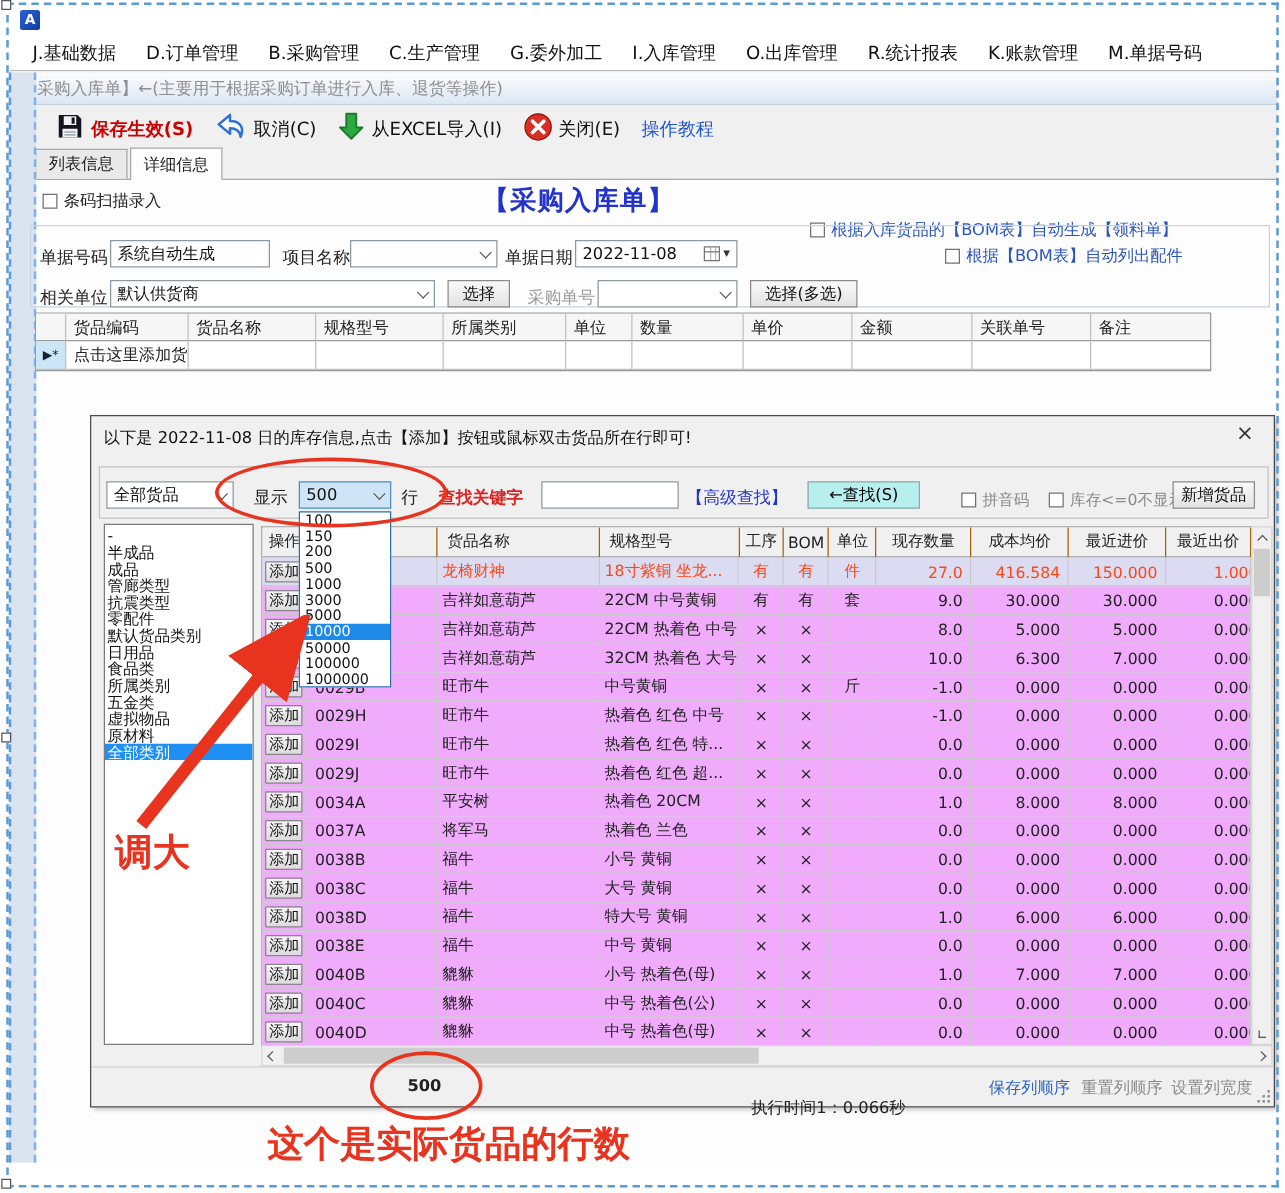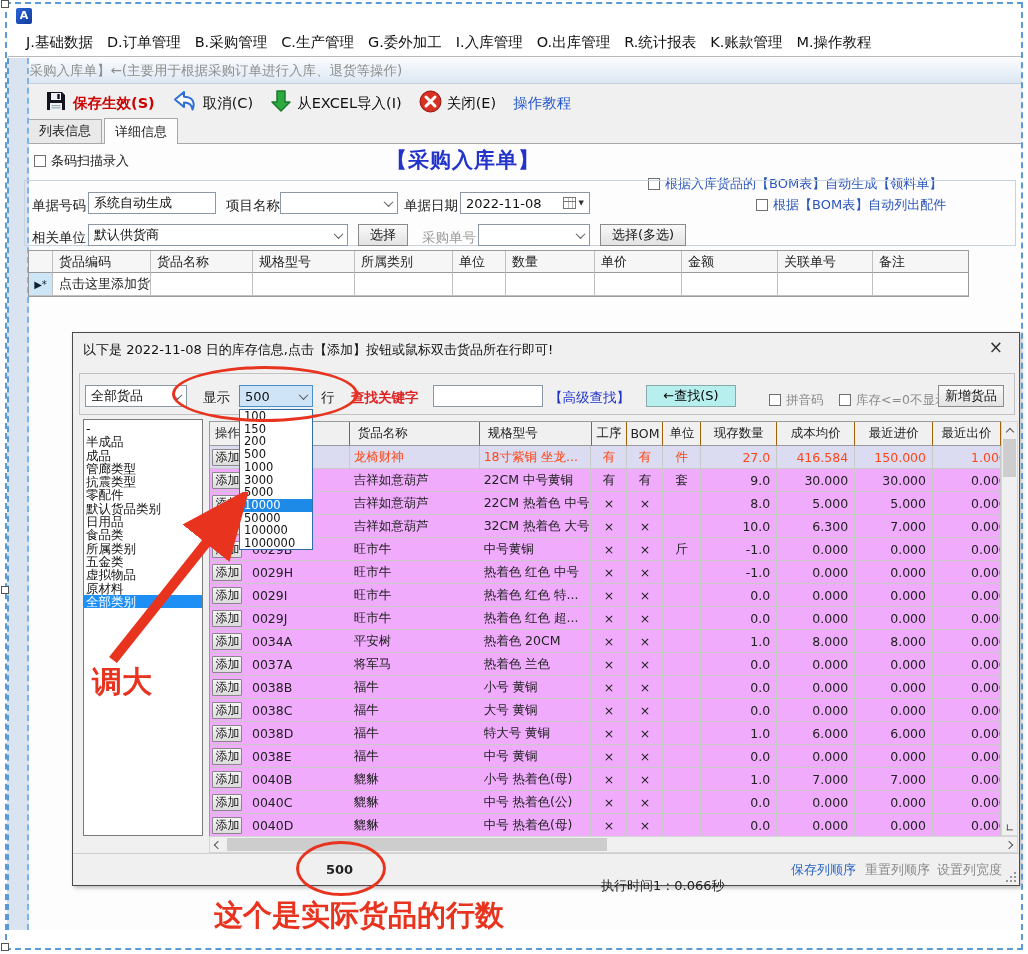--- a/index.html
+++ b/index.html
@@ -4,21 +4,21 @@
 <style>
   html,body{margin:0;padding:0;background:#fff;}
   *{box-sizing:border-box;font-family:"DejaVu Sans","Liberation Sans",sans-serif;}
   .canvas{position:relative;width:1028px;height:954px;background:#fff;overflow:hidden;}
   .abs{position:absolute;}
 
   
   .titlebar{left:8px;top:4px;width:1014px;height:24px;background:#fff;display:flex;align-items:center;}
   .appicon{width:16px;height:16px;margin-left:8px;background:linear-gradient(135deg,#2a64d8,#123d9a);border-radius:2px;color:#fff;font-size:11px;line-height:16px;text-align:center;font-weight:bold;}
   .titletext{margin-left:8px;font-size:12.5px;color:#7a7a7a;}
-  .menubar{left:8px;top:28px;width:1020px;height:28px;background:#fff;display:flex;align-items:center;gap:14px;padding-left:18px;overflow:hidden;white-space:nowrap;}
+  .menubar{left:8px;top:28px;width:1020px;height:28px;background:#fff;display:flex;align-items:center;gap:24px;padding-left:18px;overflow:hidden;white-space:nowrap;}
   .menubar .mi{font-size:14.5px;color:#111;cursor:default;}
   .menusep{left:8px;top:56px;width:1014px;height:2px;background:#b9b9b9;border-bottom:1px solid #fff;}
   .infobar{left:8px;top:58px;width:1014px;height:26px;background:linear-gradient(#fbfcfe,#dce7f3);border-bottom:1px solid #c3cfdd;display:flex;align-items:center;}
   .infobar span{margin-left:8px;font-size:13.5px;color:#8f8f8f;}
   .toolbar{left:8px;top:84px;width:1014px;height:38px;background:#f0f0f0;display:flex;align-items:center;gap:9px;padding-left:14px;}
   .tbhandle{width:3px;height:24px;border-left:3px dotted #aaa;margin-right:6px;}
   .tbtn{display:flex;align-items:center;gap:5px;padding:2px 4px;cursor:default;}
   .tbtn .lbl{font-size:14.5px;color:#111;}
   .tbtn .lbl.red{color:#cc0000;font-weight:bold;}
   .tbtn .lbl.link{color:#2255cc;}
@@ -155,21 +155,21 @@
   <div class="abs menubar">
     <span class="mi">J.基础数据</span>
     <span class="mi">D.订单管理</span>
     <span class="mi">B.采购管理</span>
     <span class="mi">C.生产管理</span>
     <span class="mi">G.委外加工</span>
     <span class="mi">I.入库管理</span>
     <span class="mi">O.出库管理</span>
     <span class="mi">R.统计报表</span>
     <span class="mi">K.账款管理</span>
-    <span class="mi">M.操作教程</span>
+    <span class="mi">M.单据号码</span>
 
   </div>
   <div class="abs menusep"></div>
 
   <div class="abs infobar">
     <span>【采购入库单】←(主要用于根据采购订单进行入库、退货等操作)</span>
   </div>
 
   <div class="abs toolbar">
     <div class="tbhandle"></div>

